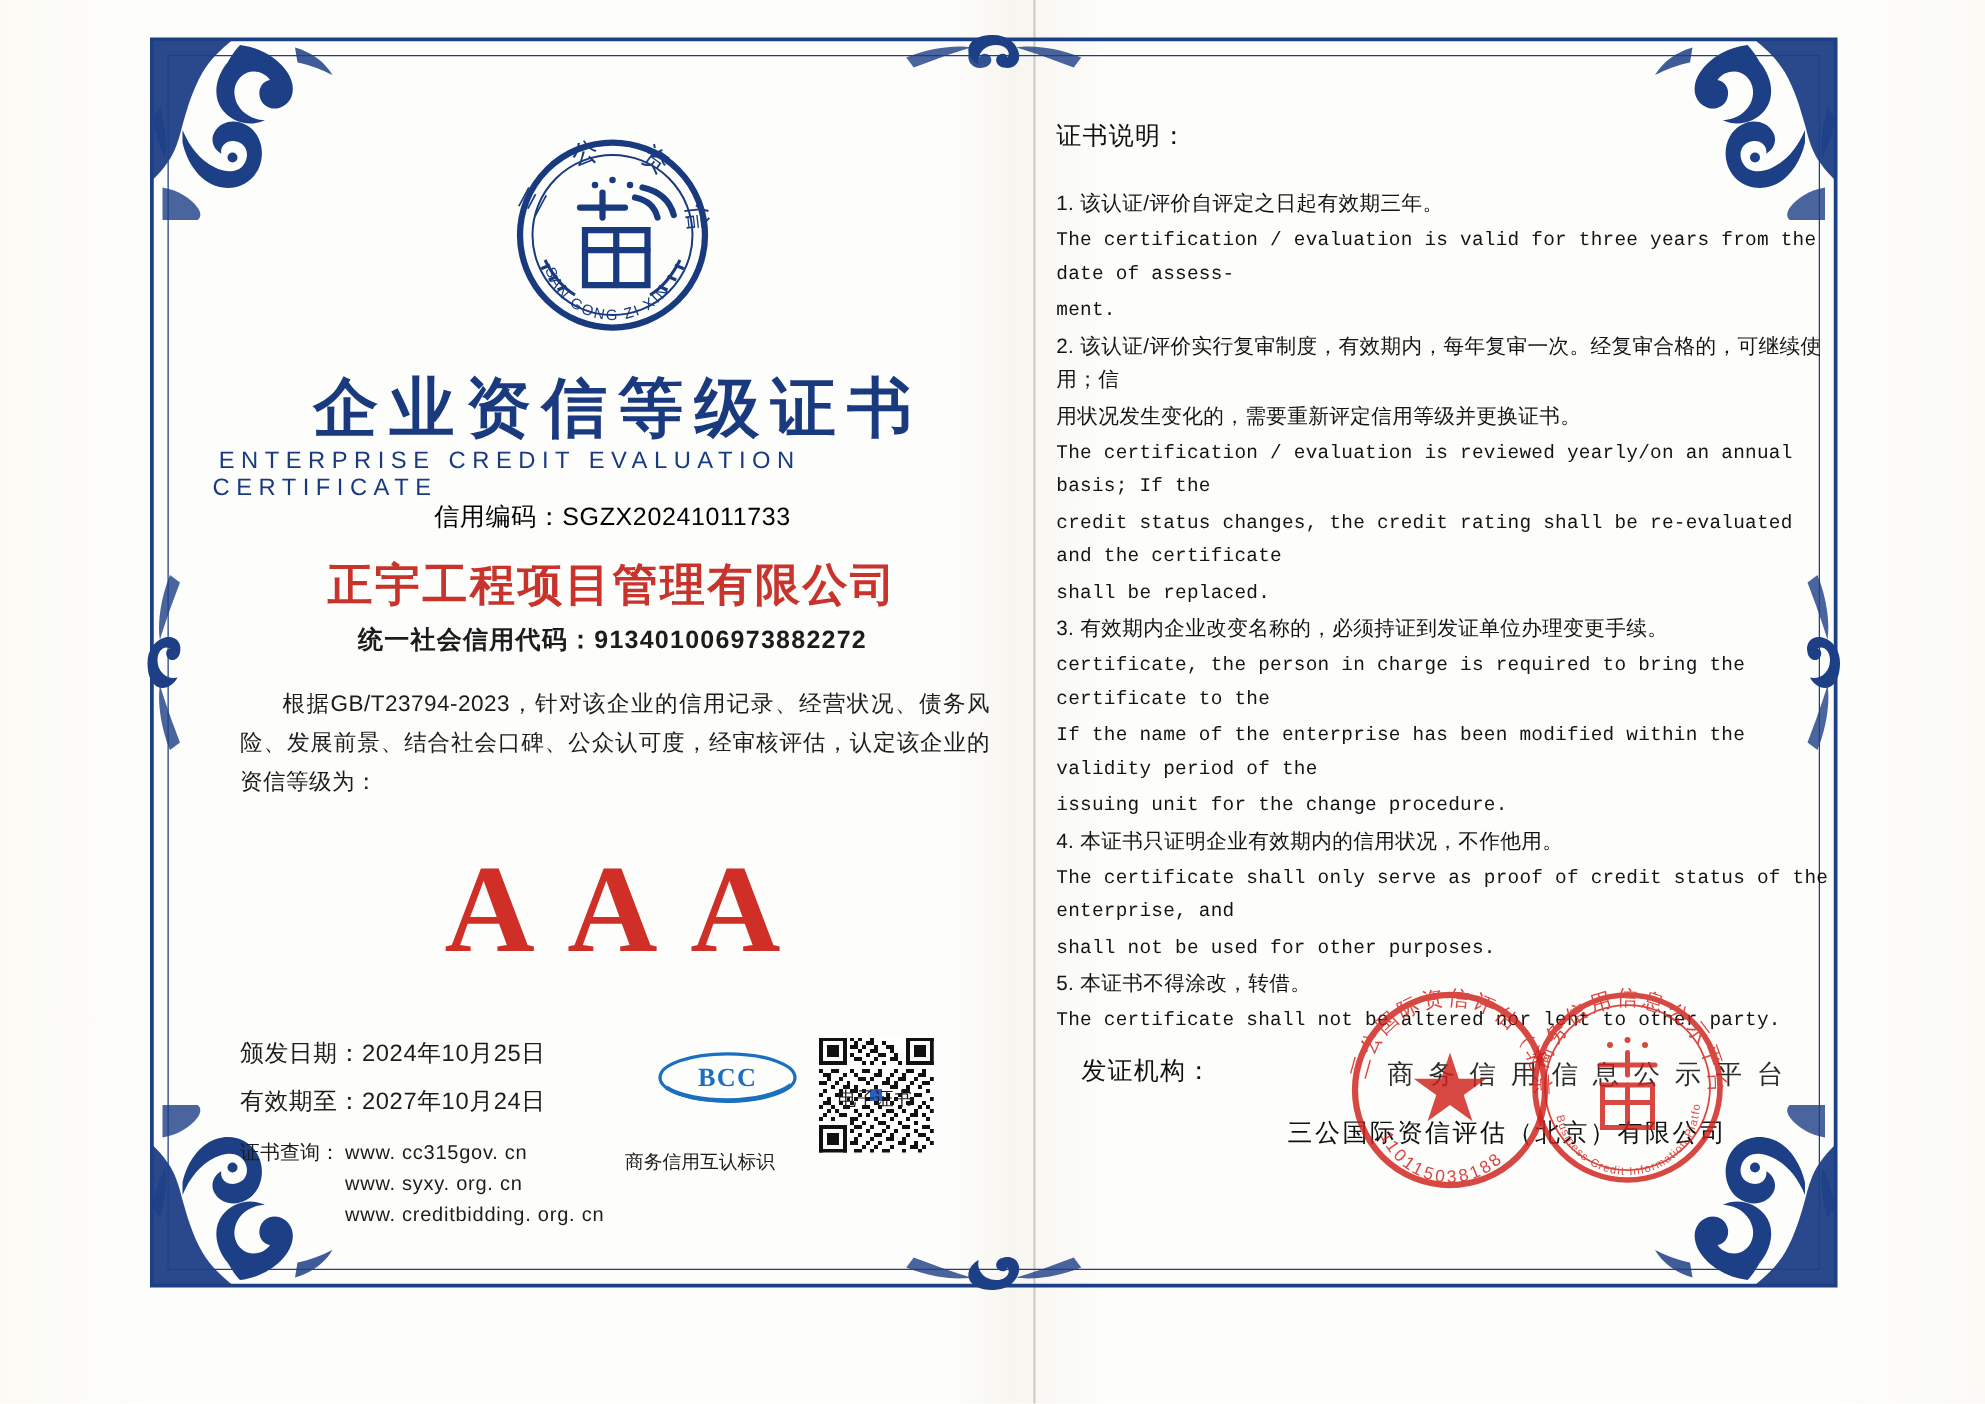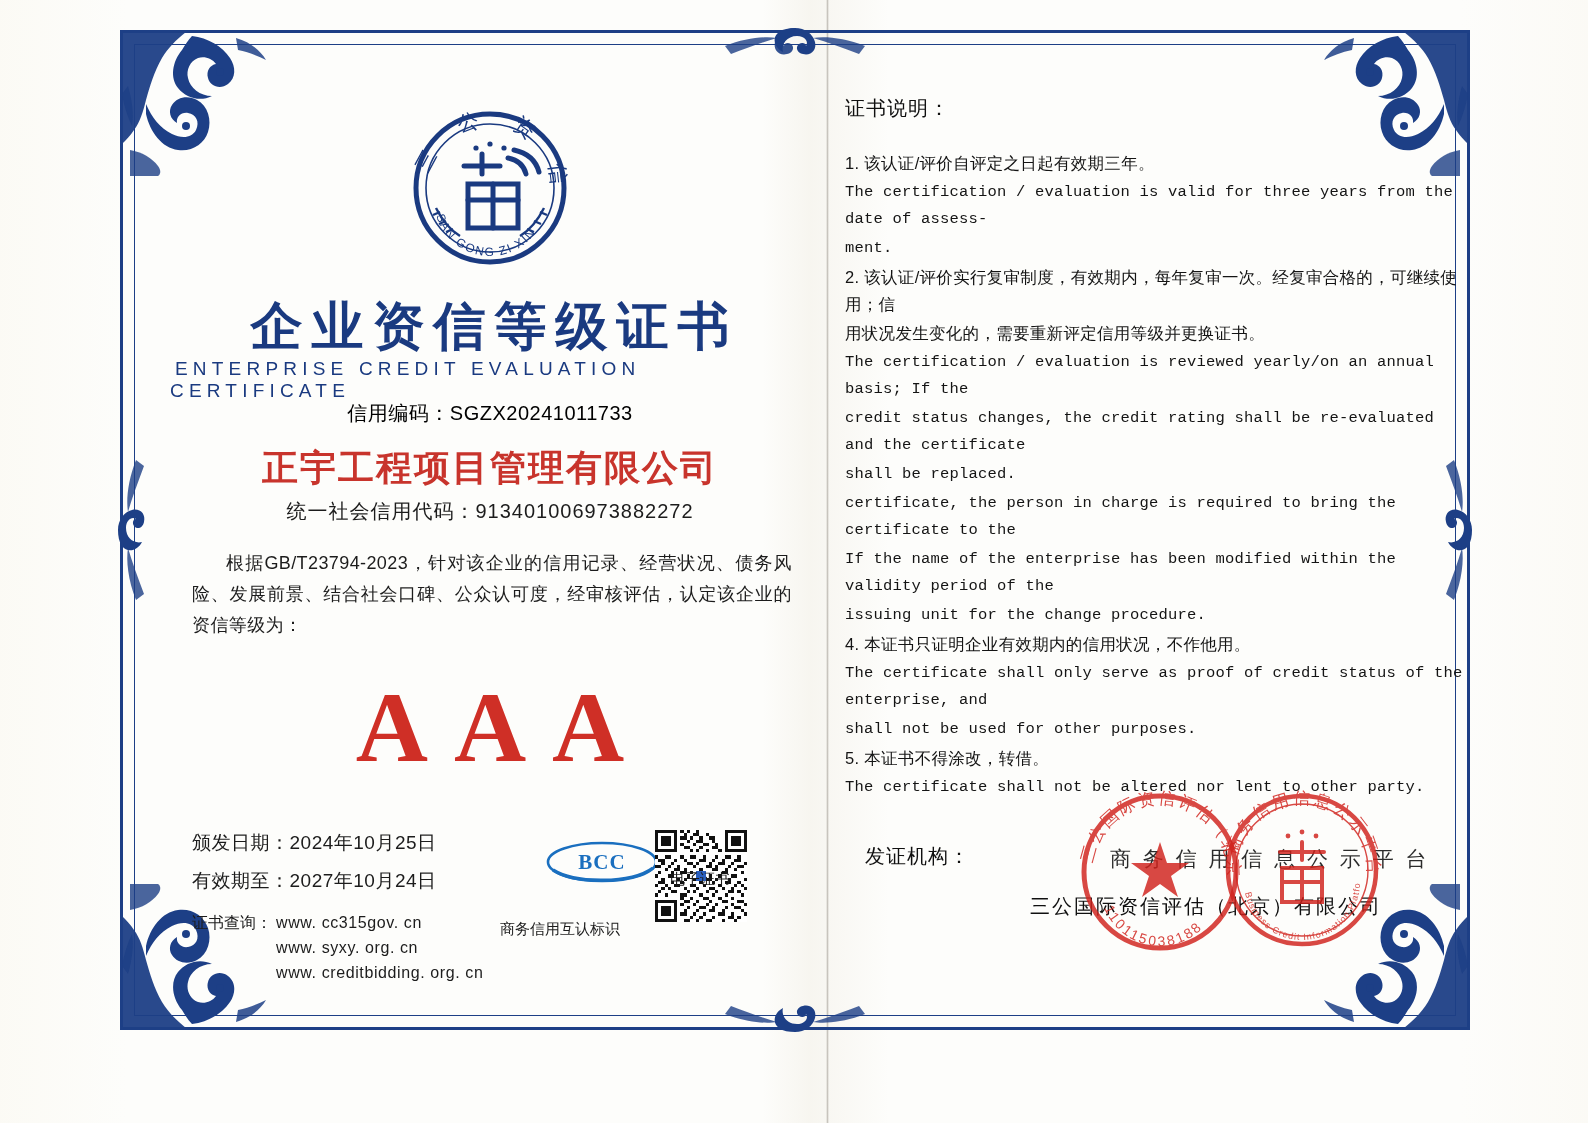--- a/index.html
+++ b/index.html
@@ -128,20 +128,21 @@
     color: #c8342c;
   }
   .usci-line {
     position: absolute;
     left: 0; top: 428px;
     width: 640px;
     text-align: center;
     font-size: 20px;
     color: #1c1c1c;
     letter-spacing: 1px;
+    font-weight: bold;
   }
   .statement {
     position: absolute;
     left: 22px; top: 478px;
     width: 600px;
     font-size: 18px;
     line-height: 31px;
     color: #1c1c1c;
     text-align: justify;
     text-indent: 34px;
@@ -175,21 +176,21 @@
     font-size: 16px;
     color: #1c1c1c;
     line-height: 25px;
   }
   .query-label { position: absolute; left: 0; top: 0; }
   .query-links { position: absolute; left: 84px; top: 0; }
   .query-links div { font-family: "Liberation Sans", sans-serif; letter-spacing: 0.6px; }
 
   .bcc-logo {
     position: absolute;
-    left: 375px; top: 768px;
+    left: 355px; top: 768px;
     width: 115px; height: 52px;
   }
   .bcc-logo svg { width: 100%; height: 100%; }
   .bcc-caption {
     position: absolute;
     left: 330px; top: 850px;
     width: 170px;
     font-size: 15px;
     color: #1c1c1c;
   }
@@ -628,20 +629,21 @@
     <div class="notes-title">证书说明：</div>
 
     <div class="note">1. 该认证/评价自评定之日起有效期三年。</div>
     <div class="note en">The certification / evaluation is valid for three years from the date of assess-</div>
     <div class="note en">ment.</div>
     <div class="note">2. 该认证/评价实行复审制度，有效期内，每年复审一次。经复审合格的，可继续使用；信</div>
     <div class="note">用状况发生变化的，需要重新评定信用等级并更换证书。</div>
     <div class="note en">The certification / evaluation is reviewed yearly/on an annual basis; If the</div>
     <div class="note en">credit status changes, the credit rating shall be re-evaluated and the certificate</div>
     <div class="note en">shall be replaced.</div>
+    <div class="note">3. 有效期内企业改变名称的，必须持证到发证单位办理变更手续。</div>
     <div class="note en">certificate, the person in charge is required to bring the certificate to the</div>
     <div class="note en">If the name of the enterprise has been modified within the validity period of the</div>
     <div class="note en">issuing unit for the change procedure.</div>
     <div class="note">4. 本证书只证明企业有效期内的信用状况，不作他用。</div>
     <div class="note en">The certificate shall only serve as proof of credit status of the enterprise, and</div>
     <div class="note en">shall not be used for other purposes.</div>
     <div class="note">5. 本证书不得涂改，转借。</div>
     <div class="note en">The certificate shall not be altered nor lent to other party.</div>
   </div>
 

